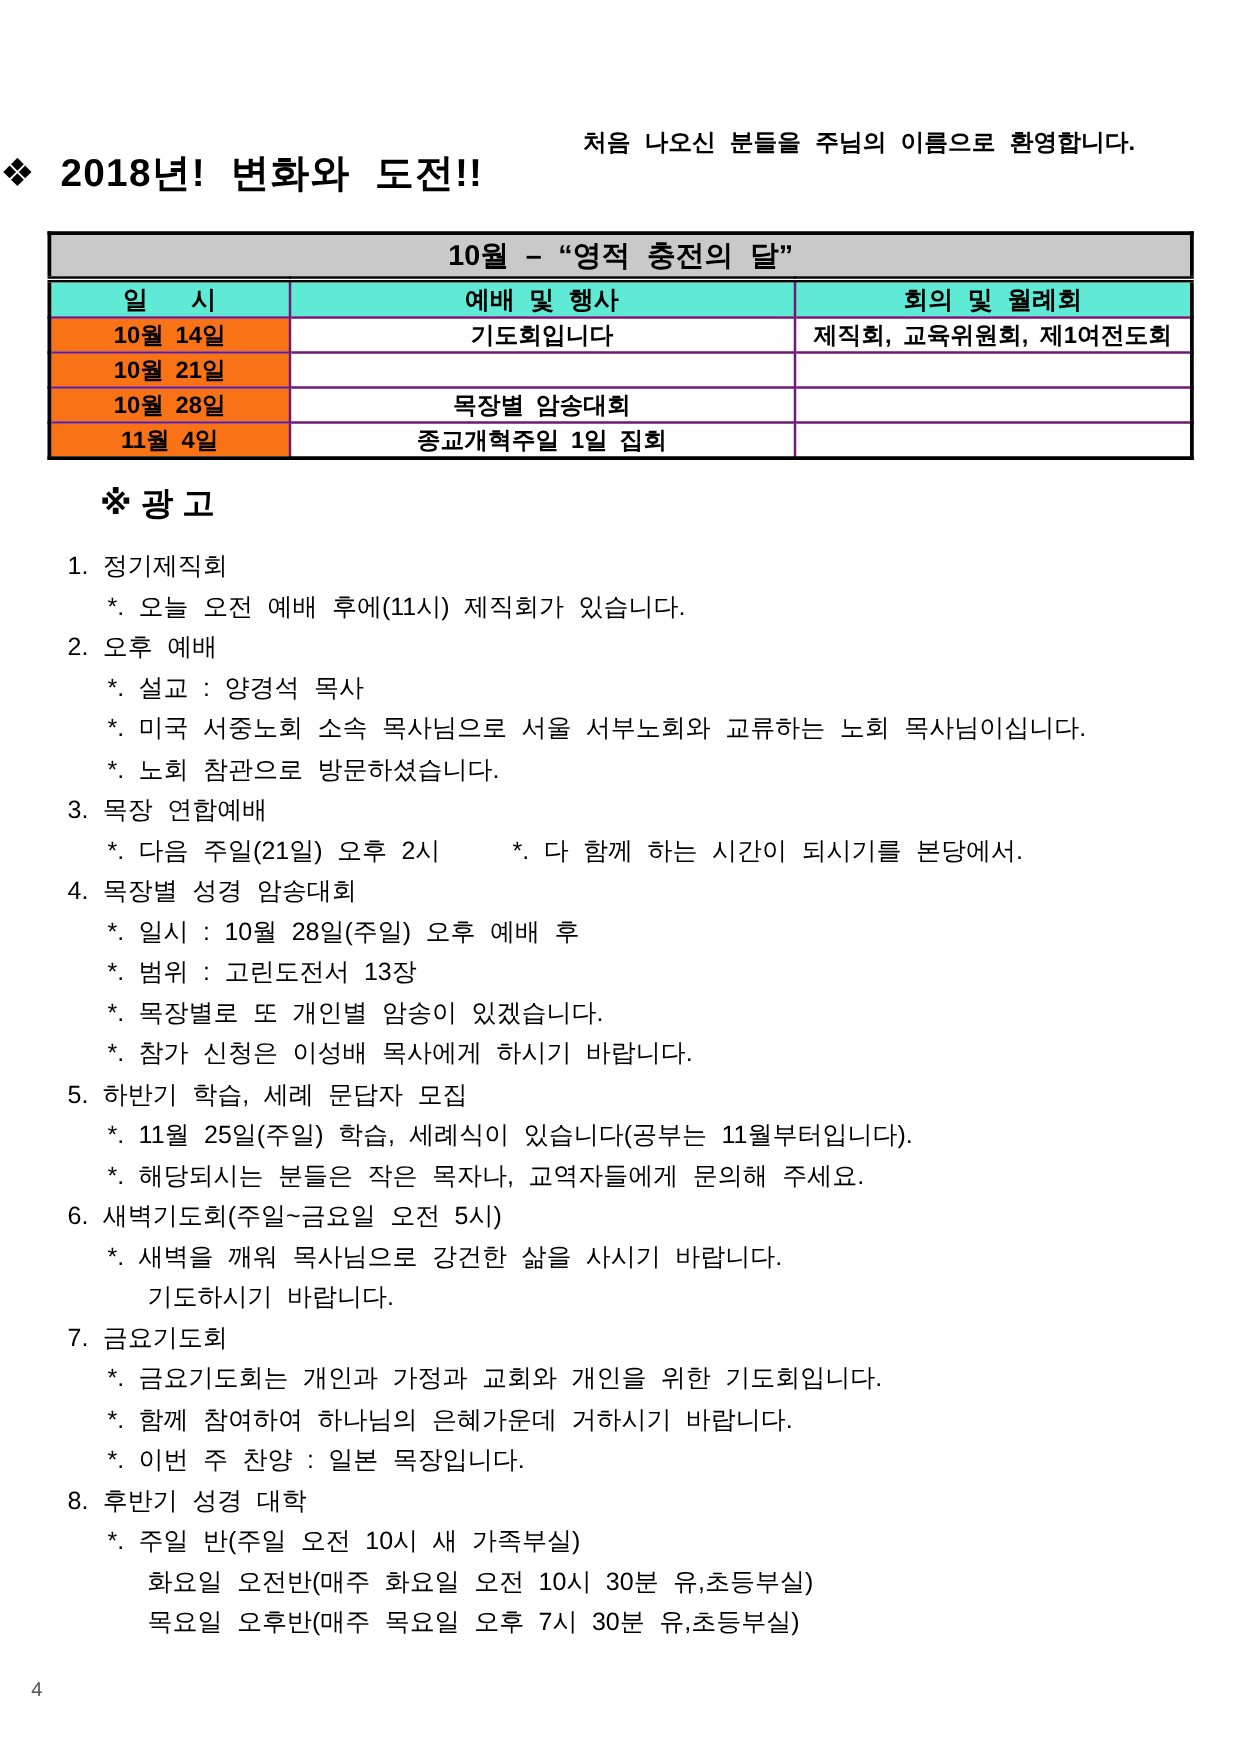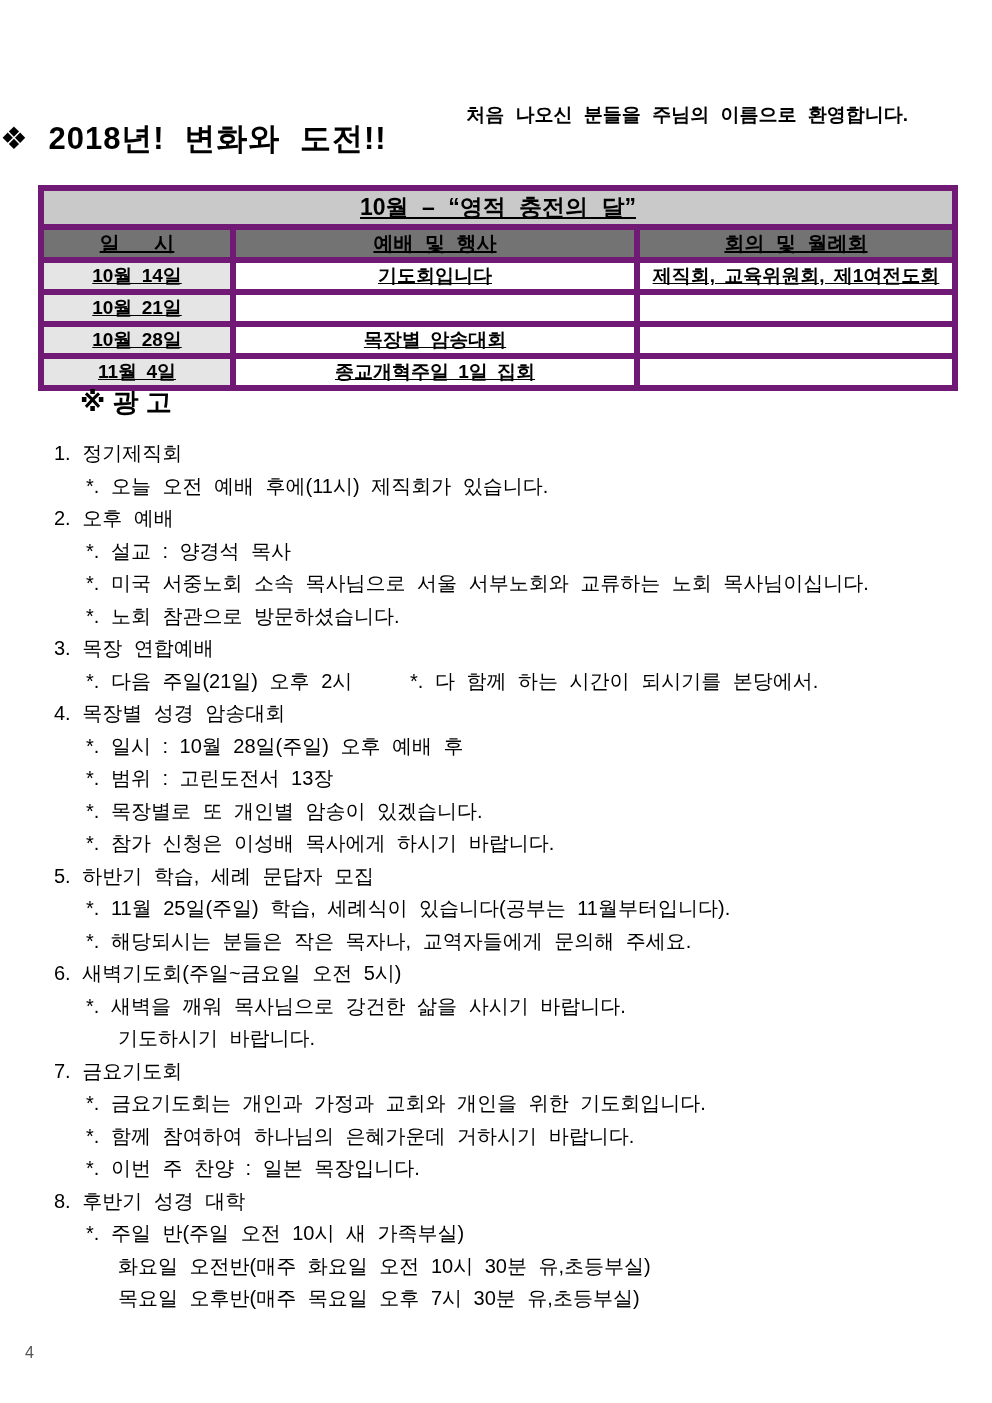--- a/index.html
+++ b/index.html
@@ -24,37 +24,37 @@
     word-spacing: 10px; letter-spacing: 1px; white-space: pre;
   }
 
   
   table.schedule {
     position: absolute; left: 38px; top: 185px;
     border-collapse: collapse; table-layout: fixed;
     border: 3px solid #000;
   }
   table.schedule th, table.schedule td {
-    border: 6px solid #701a75; white-space: pre; overflow: hidden;
-    padding: 0 4px; vertical-align: middle; text-decoration: underline;
+    border: 2px solid #701a75; white-space: pre; overflow: hidden;
+    padding: 0 4px; vertical-align: middle;
   }
   .tbl-title {
     background: #c9c9c9; font-size: 23px; font-weight: bold;
     text-align: center; height: 33px; word-spacing: 7px;
     border-bottom: 5px double #000 !important;
   }
   tr.cols th {
-    background: #737373; font-size: 20px; font-weight: bold;
+    background: #5eead4; font-size: 20px; font-weight: bold;
     height: 23px; text-align: center; word-spacing: 6px;
   }
   tr.data-row td {
     font-size: 19px; font-weight: bold; height: 26px;
     text-align: center; word-spacing: 4px;
   }
-  tr.data-row td.c1 { background: #e5e5e5; }
+  tr.data-row td.c1 { background: #f97316; }
 
   
   .notice-heading {
     position: absolute; left: 80px; top: 385px;
     font-size: 26px; font-weight: bold; white-space: pre;
   }
   .notice-list {
     position: absolute; left: 16px; top: 437px; width: 992px;
     font-size: 20px; line-height: 32.5px; word-spacing: 6px;
   }

